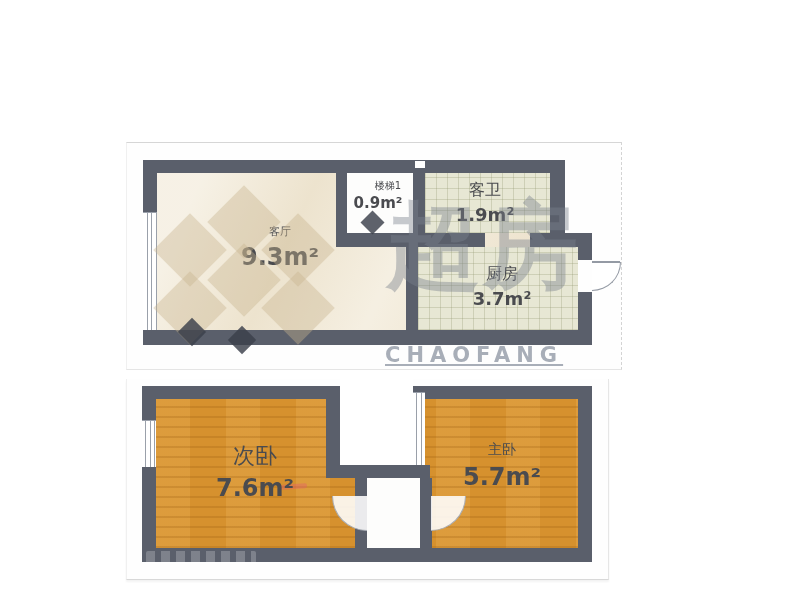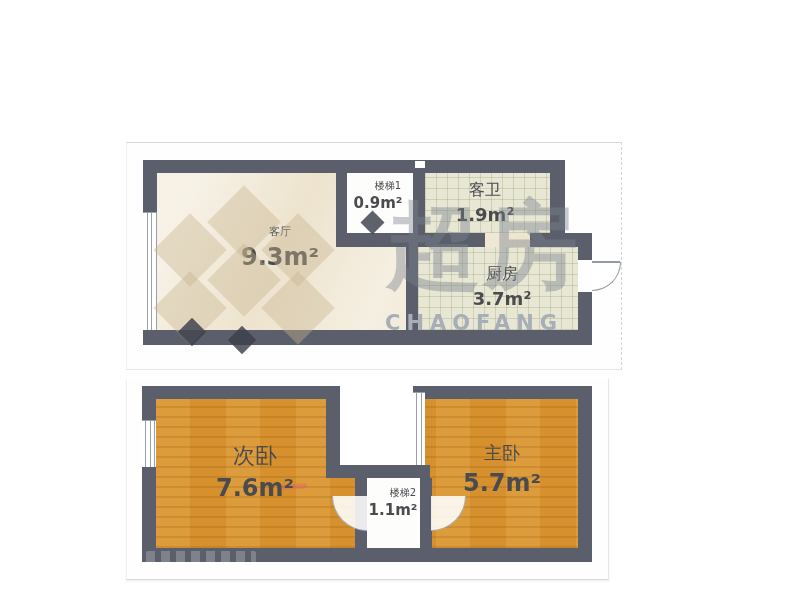--- a/index.html
+++ b/index.html
@@ -126,41 +126,37 @@
   <div class="w" style="left:420px;top:478px;width:12px;height:70px;"></div>
 
   <div class="fan-bl" style="left:332px;top:496px;width:34px;height:34px;"></div>
   <div class="fan-br" style="left:431px;top:496px;width:34px;height:34px;"></div>
   <div class="red-mark" style="left:281px;top:484px;width:26px;height:5px;"></div>
 
   <div class="room-label lbl-lg" style="left:255px;top:440px;">
     <div class="room-name" style="font-size:22px;">次卧</div>
     <div class="room-area">7.6m²</div>
   </div>
-  <div class="room-label lbl-sm" style="left:393px;top:486px;">
-    <div class="room-name">楼梯2</div>
-    <div class="room-area">1.1m²</div>
-  </div>
   <div class="room-label lbl-lg" style="left:502px;top:440px;">
-    <div class="room-name" style="font-size:18px;">主卧</div>
+    <div class="room-name" style="font-size:14px;">主卧</div>
     <div class="room-area">5.7m²</div>
   </div>
 
   <div class="wm abs" style="left:0;top:0;width:798px;height:600px;">
 
     <div class="dm-tan" style="left:164px;top:224px;width:52px;height:52px;"></div>
     <div class="dm-tan" style="left:164px;top:282px;width:52px;height:52px;"></div>
     <div class="dm-tan" style="left:218px;top:196px;width:52px;height:52px;"></div>
     <div class="dm-tan" style="left:218px;top:254px;width:52px;height:52px;"></div>
     <div class="dm-tan" style="left:272px;top:224px;width:52px;height:52px;"></div>
     <div class="dm-tan" style="left:272px;top:282px;width:52px;height:52px;"></div>
     <div class="dm-dark" style="left:182px;top:322px;width:20px;height:20px;"></div>
     <div class="dm-dark" style="left:232px;top:330px;width:20px;height:20px;"></div>
     <div class="dm-dark" style="left:364px;top:214px;width:17px;height:17px;"></div>
 
     <div class="wm-chars" style="left:386px;top:198px;">超房</div>
 
-    <div class="wm-brand" style="left:385px;top:311px;">CHAOFANG</div>
+    <div class="wm-brand" style="left:385px;top:343px;text-decoration:underline;">CHAOFANG</div>
 
     <div class="wm-smudge" style="left:146px;top:551px;width:110px;height:16px;"></div>
   </div>
 
 </div>
 
 </body></html>

